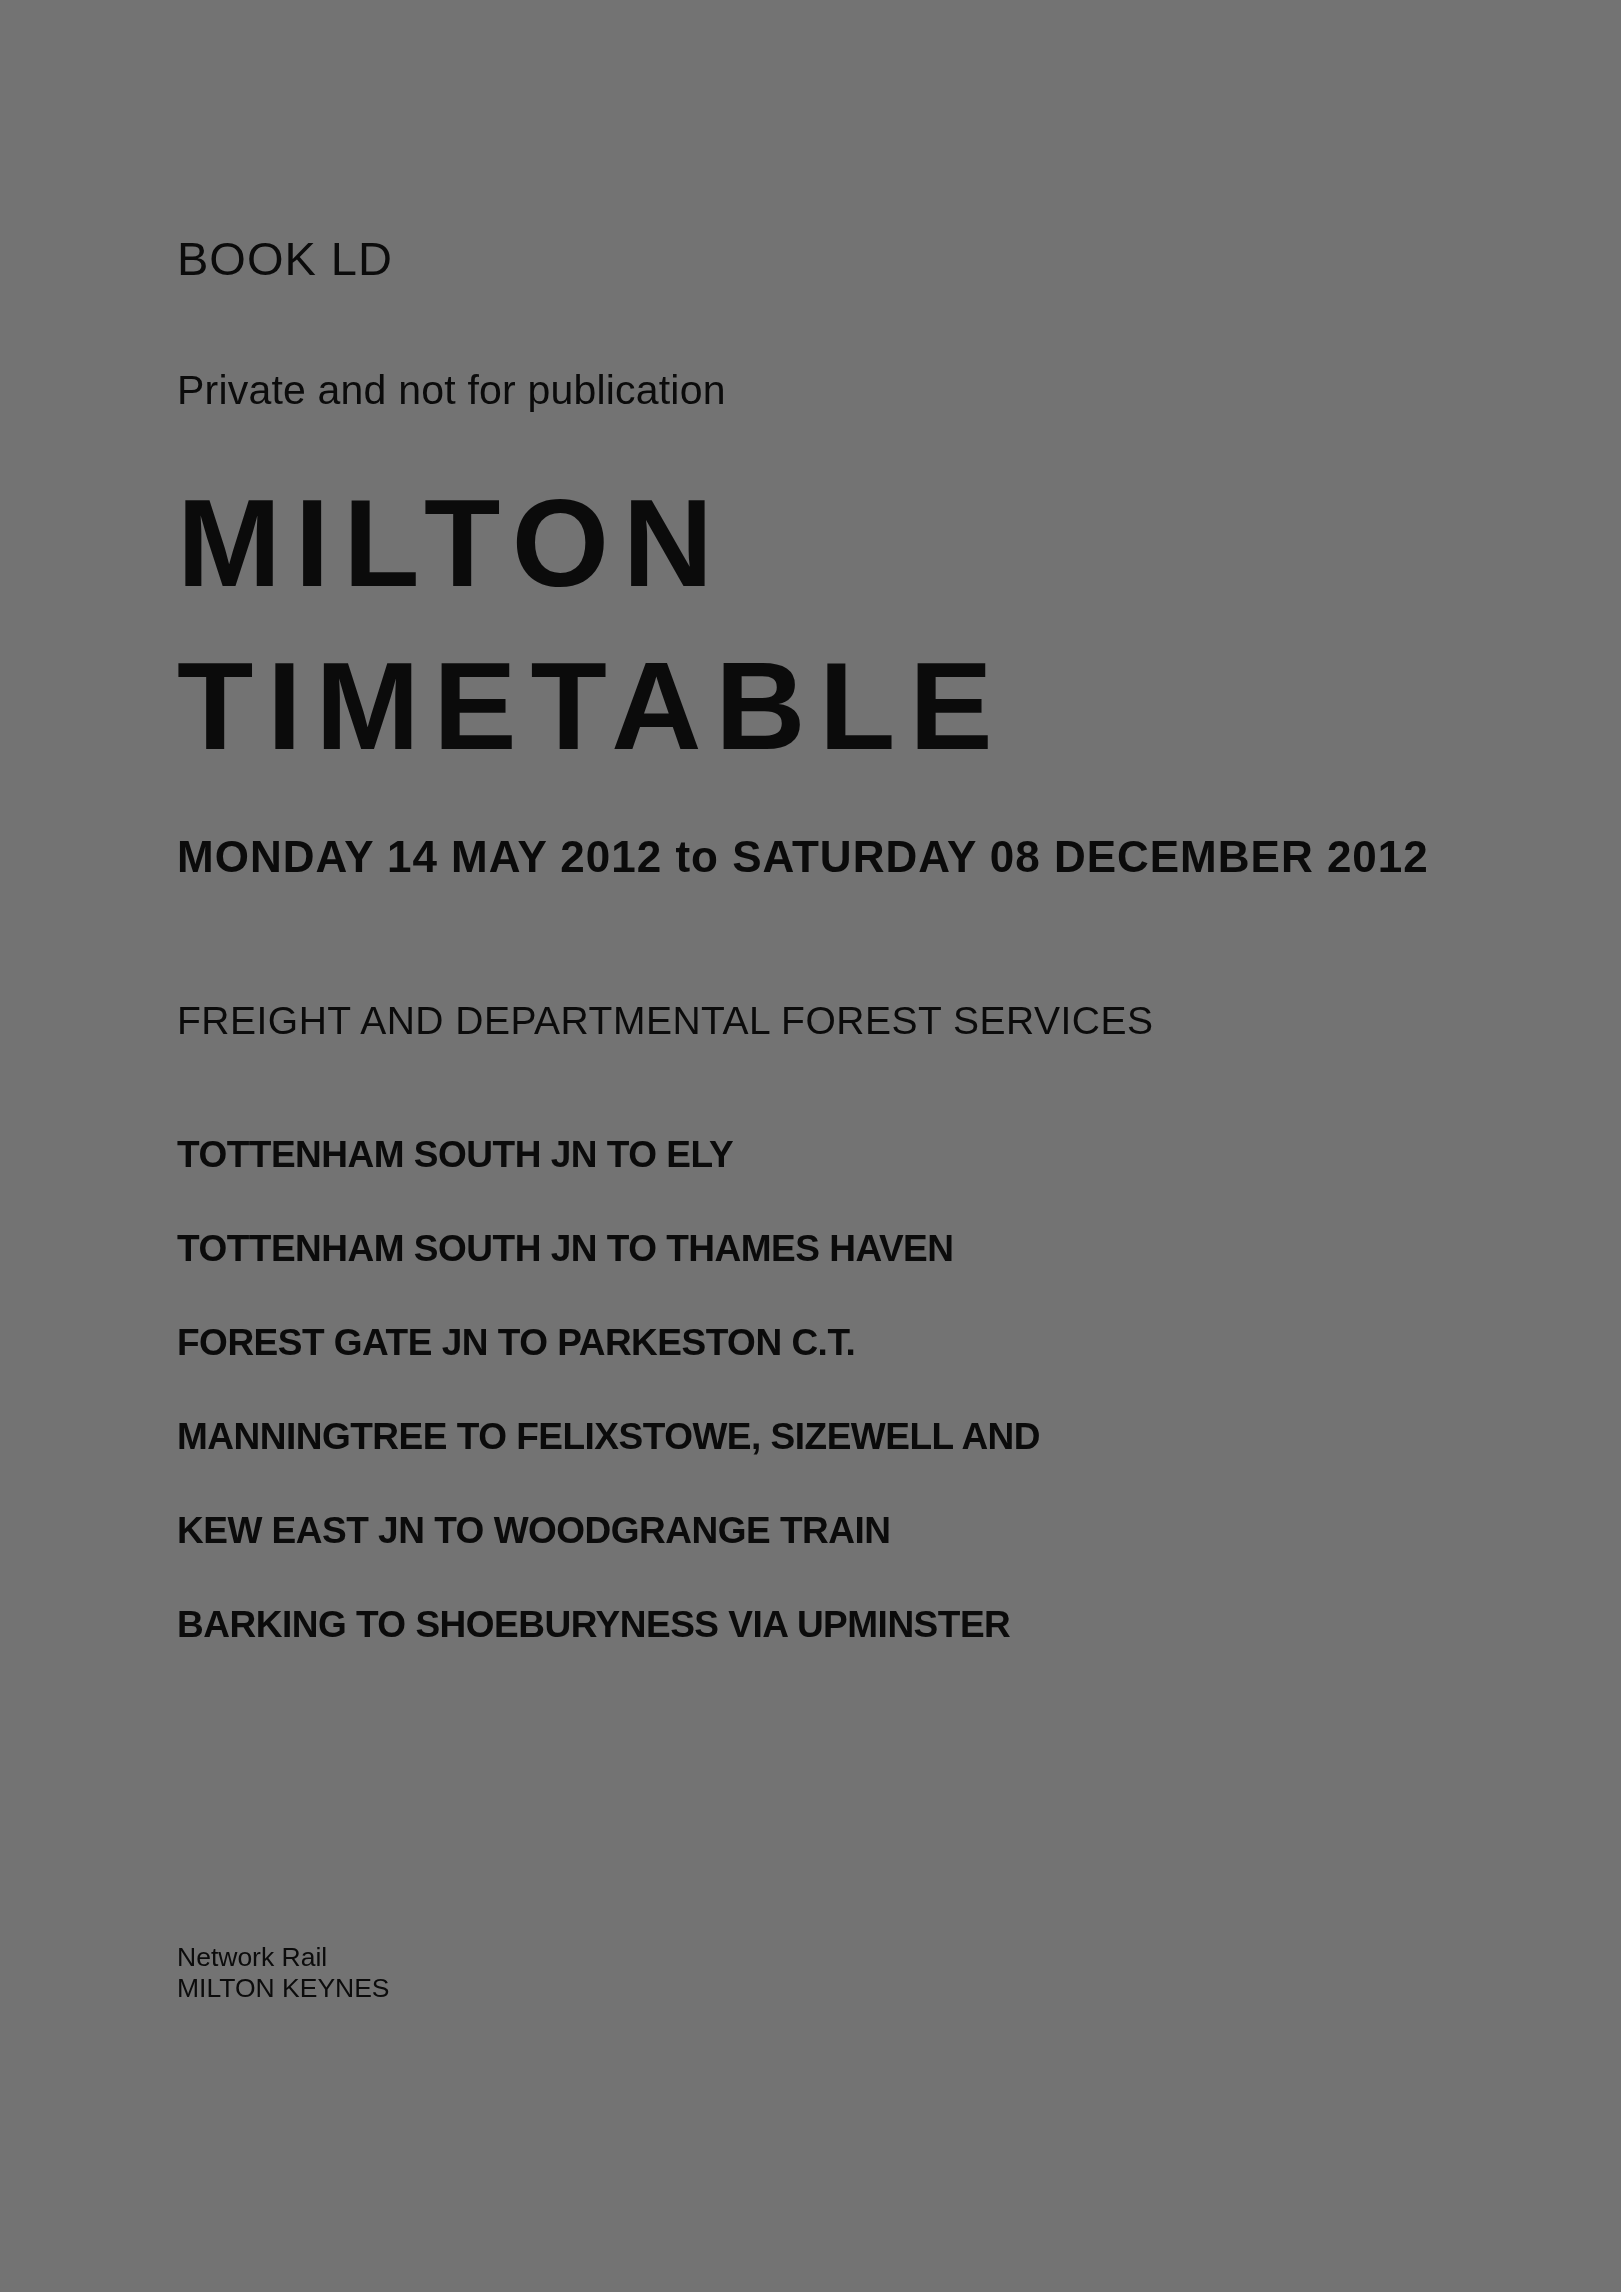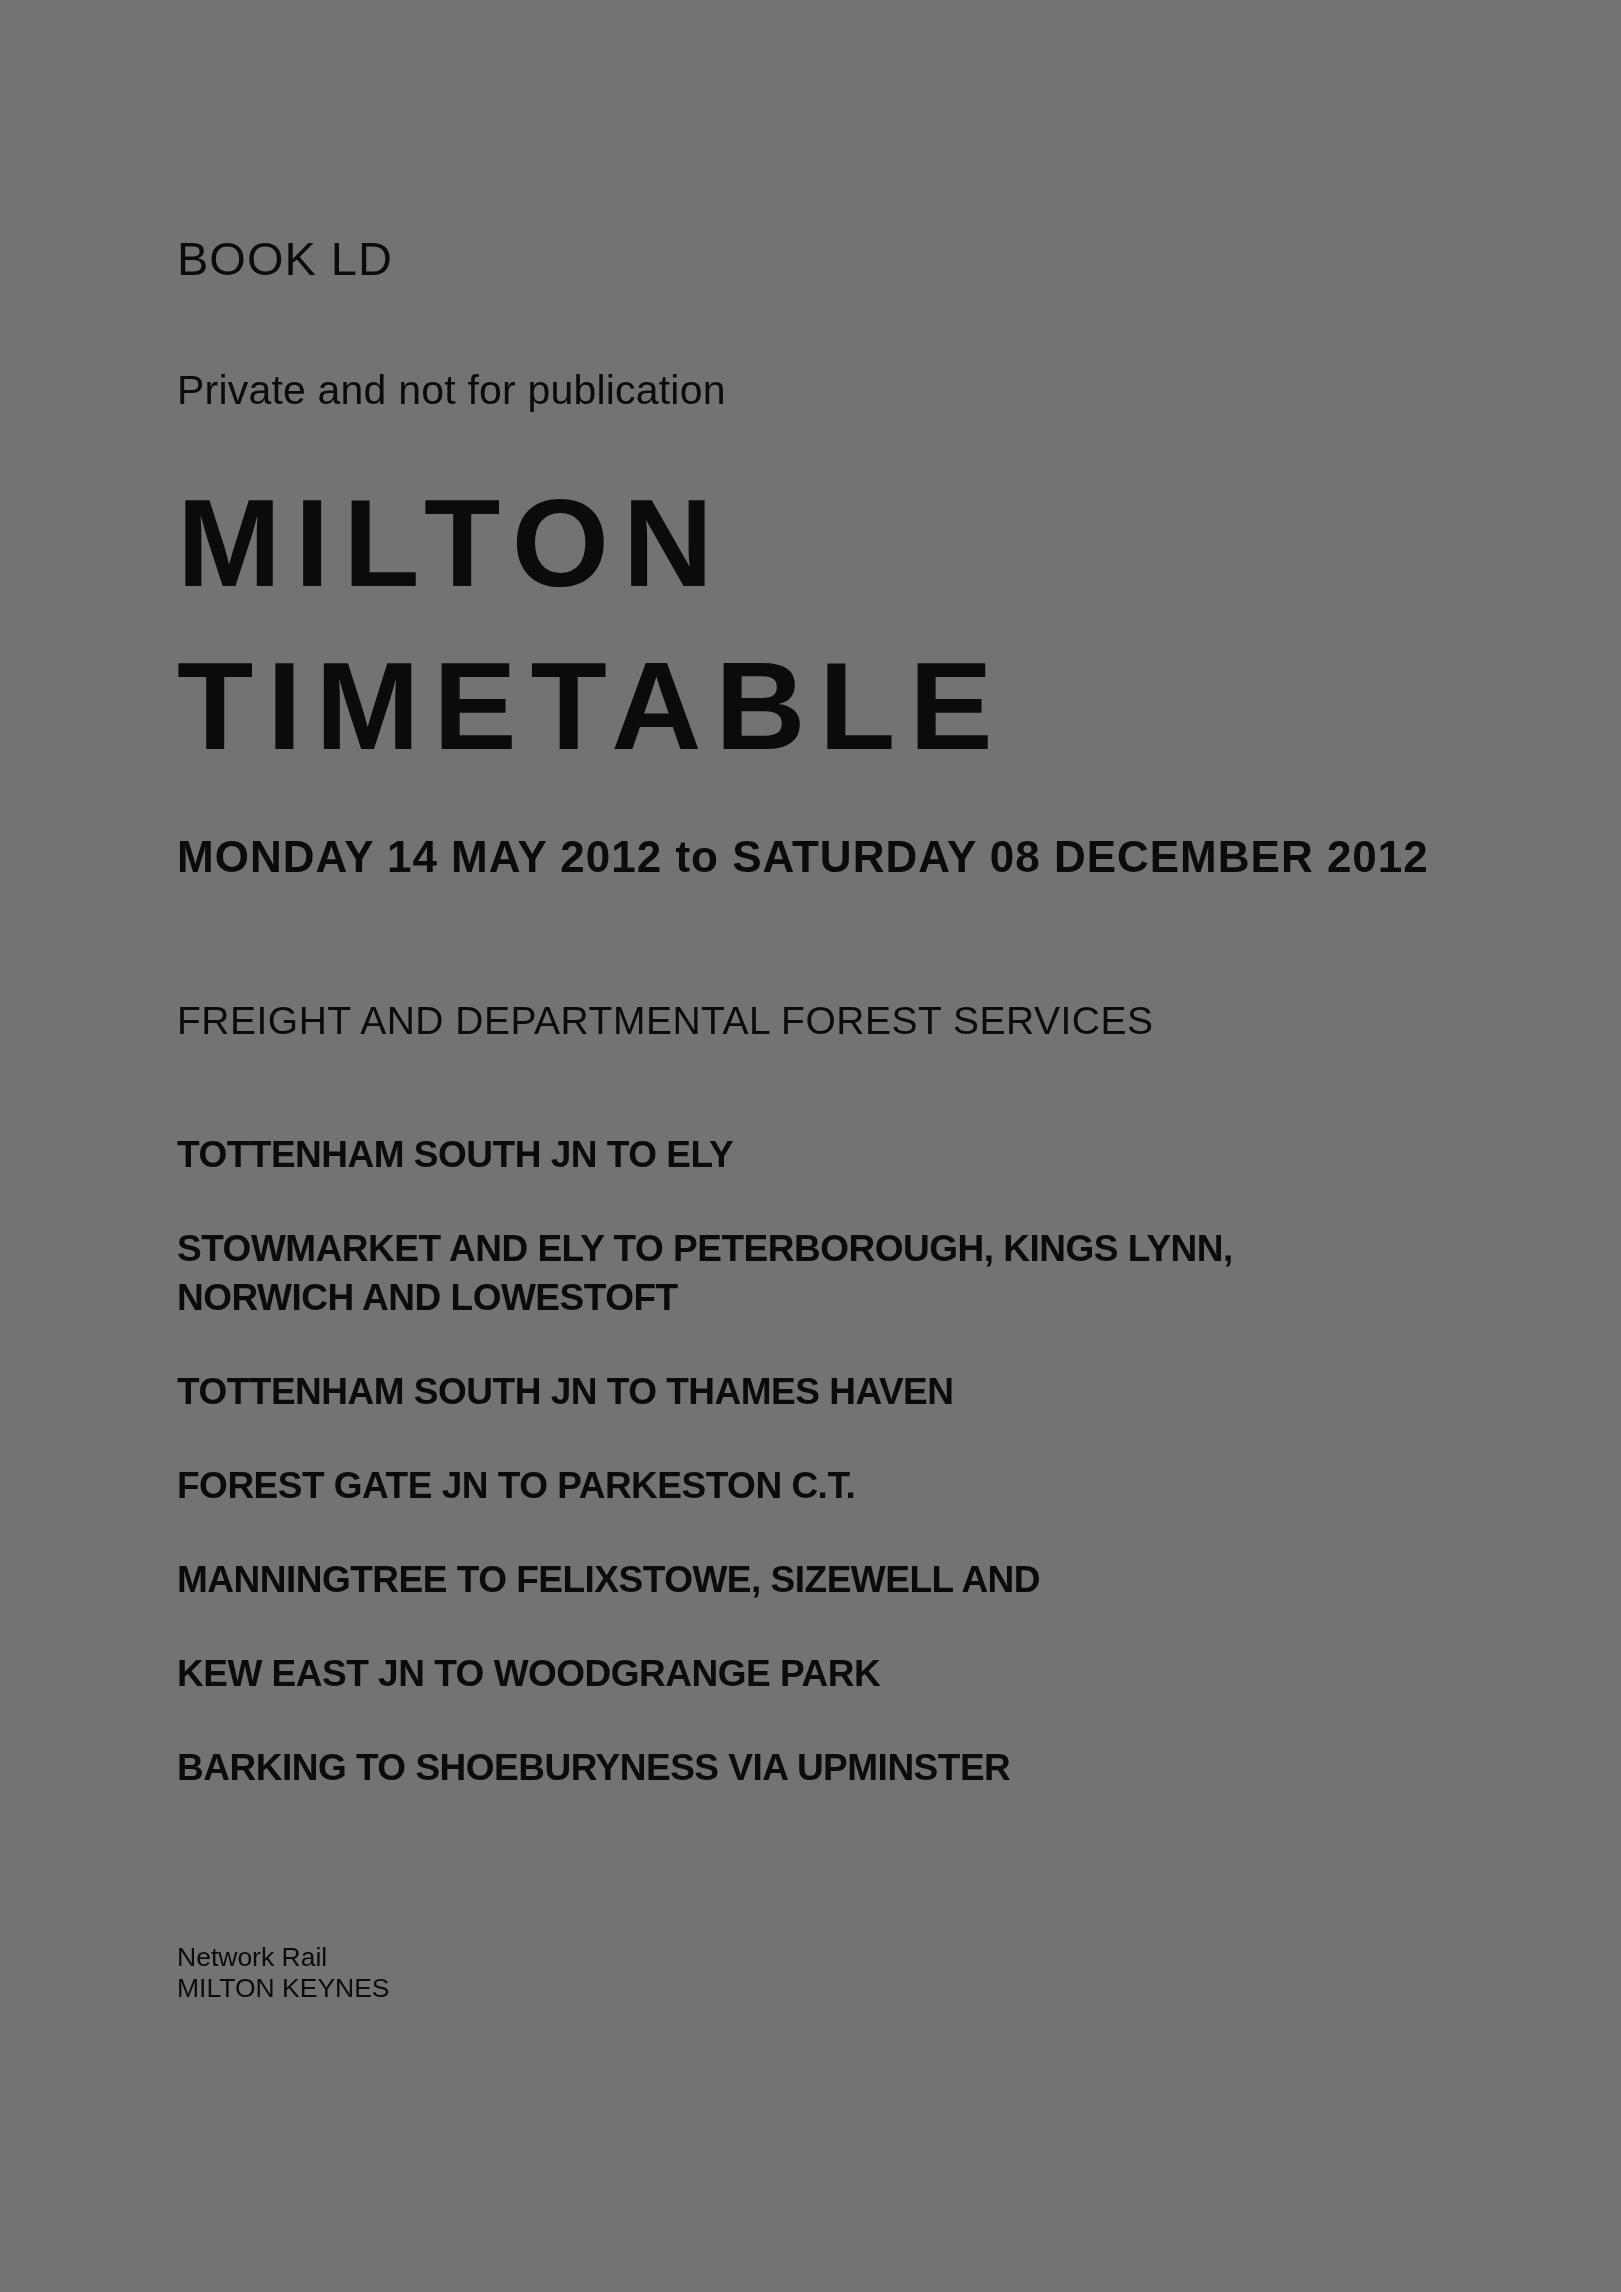--- a/index.html
+++ b/index.html
@@ -95,34 +95,30 @@
 
   <div class="abs date-range">MONDAY 14 MAY 2012 to SATURDAY 08 DECEMBER 2012</div>
 
   <div class="abs subtitle">FREIGHT AND DEPARTMENTAL FOREST SERVICES</div>
 
   <div class="abs routes">
     <div class="route">
       <div>TOTTENHAM SOUTH JN TO ELY</div>
     </div>
     <div class="route">
-      <div>STOWMARKET AND ELY TO PETERBOROUGH, KINGS LYNN,</div>
-      <div>NORWICH AND LOWESTOFT</div>
-    </div>
-    <div class="route">
       <div>TOTTENHAM SOUTH JN TO THAMES HAVEN</div>
     </div>
     <div class="route">
       <div>FOREST GATE JN TO PARKESTON C.T.</div>
     </div>
     <div class="route">
       <div>MANNINGTREE TO FELIXSTOWE, SIZEWELL AND</div>
     </div>
     <div class="route">
-      <div>KEW EAST JN TO WOODGRANGE PARK</div>
+      <div>KEW EAST JN TO WOODGRANGE TRAIN</div>
     </div>
     <div class="route">
       <div>BARKING TO SHOEBURYNESS VIA UPMINSTER</div>
     </div>
   </div>
 
   <div class="abs footer">
     <div>Network Rail</div>
     <div>MILTON KEYNES</div>
   </div>

